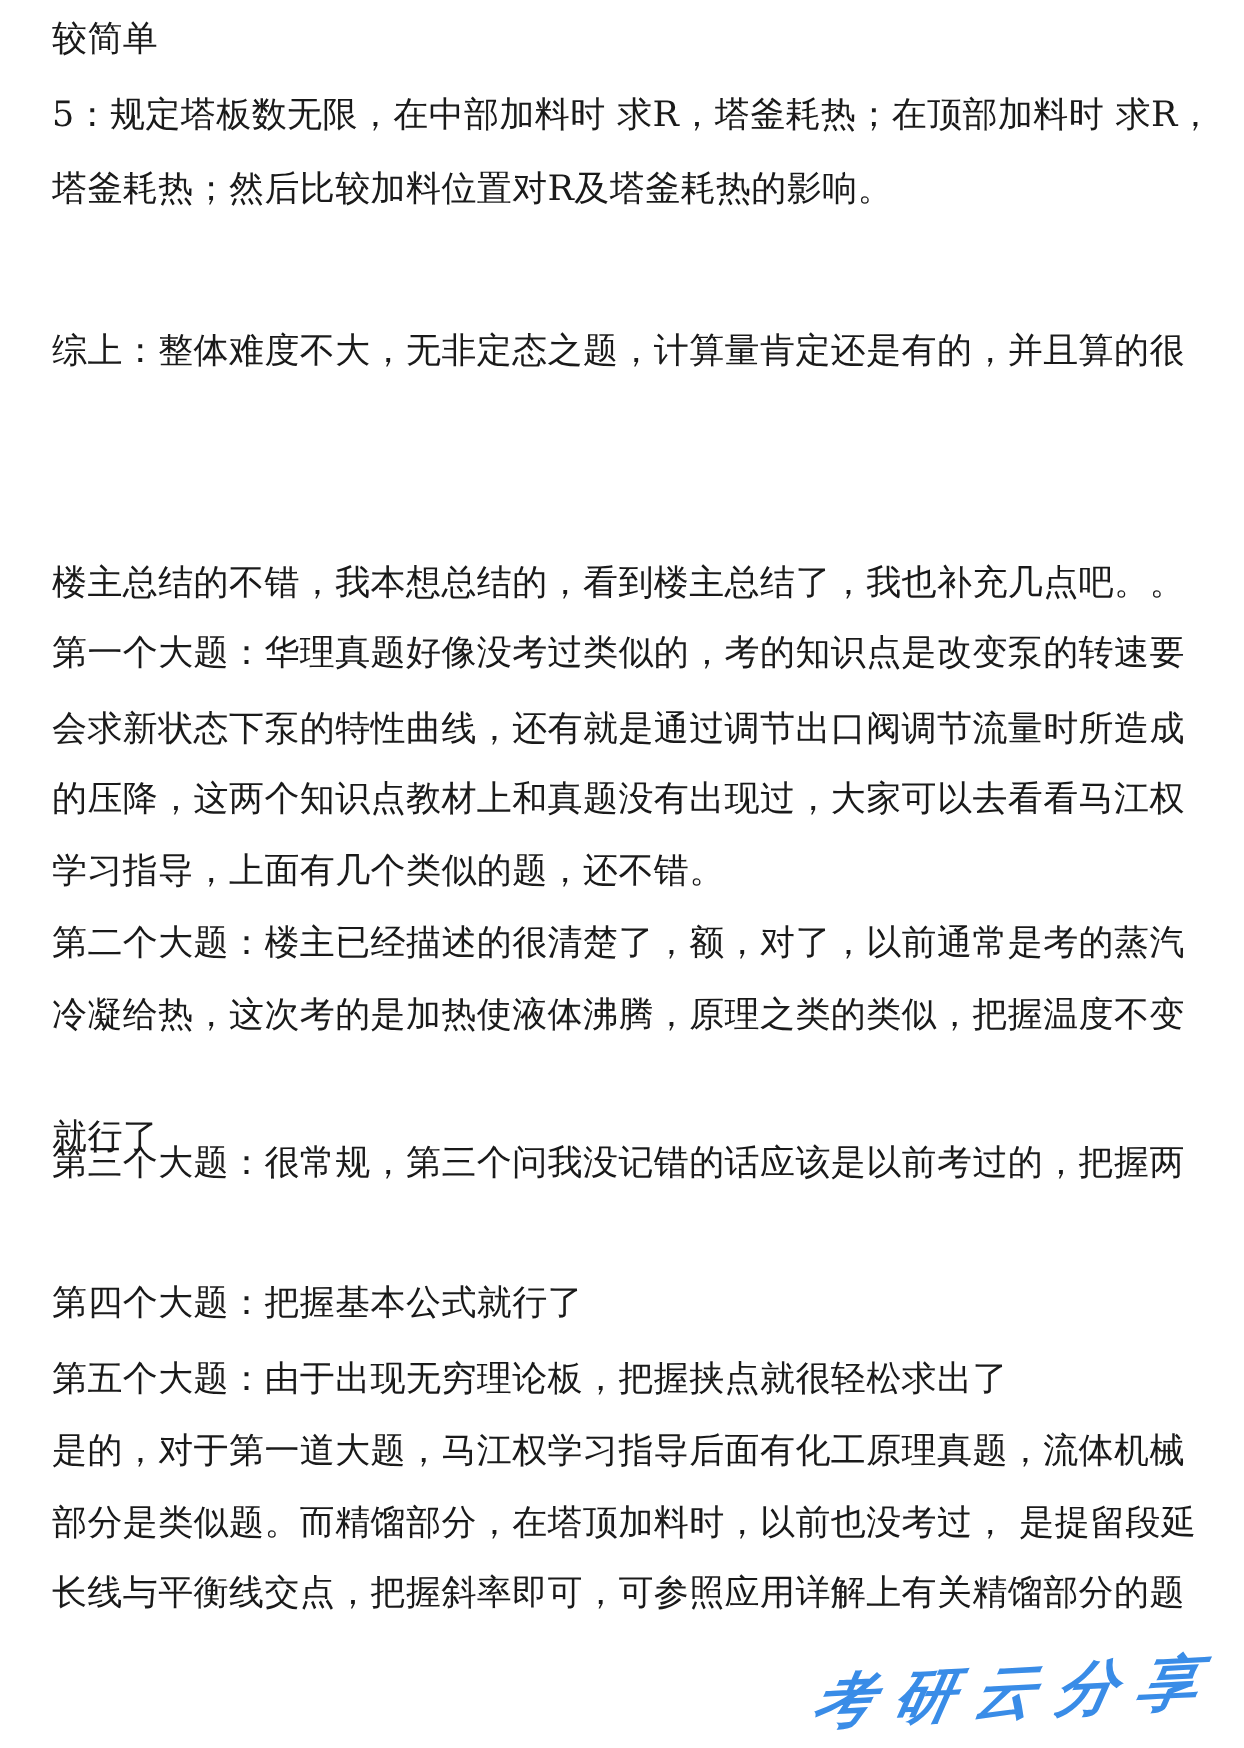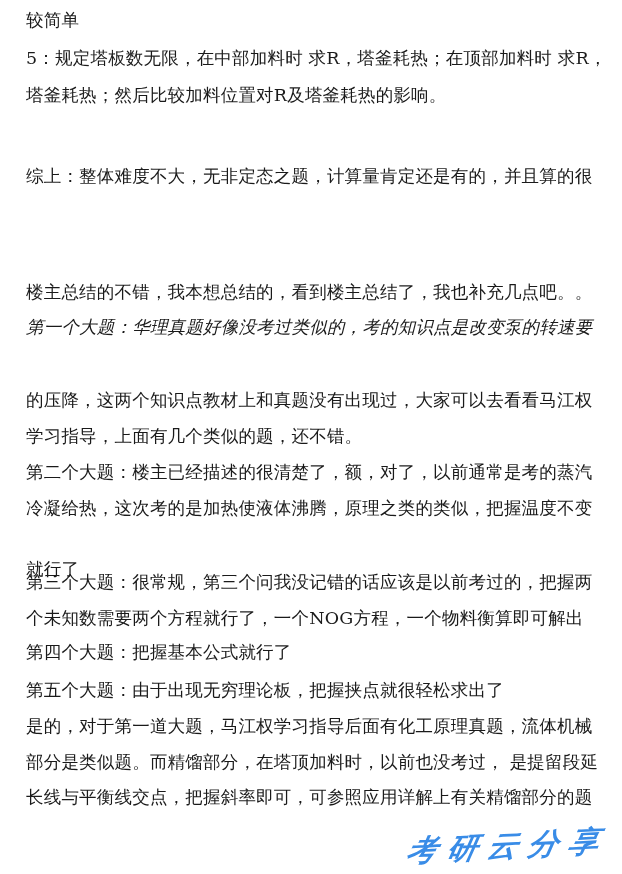--- a/index.html
+++ b/index.html
@@ -48,28 +48,28 @@
   </style>
 </head>
 <body>
 
 <div class="page">
   <div class="line" style="top:9px;">较简单</div>
   <div class="line" style="top:47px;">5：规定塔板数无限，在中部加料时 求R，塔釜耗热；在顶部加料时 求R，</div>
   <div class="line" style="top:84px;">塔釜耗热；然后比较加料位置对R及塔釜耗热的影响。</div>
   <div class="line" style="top:165px;">综上：整体难度不大，无非定态之题，计算量肯定还是有的，并且算的很</div>
   <div class="line" style="top:281px;">楼主总结的不错，我本想总结的，看到楼主总结了，我也补充几点吧。。</div>
-  <div class="line" style="top:316px;font-style:italic;">第一个大题：华理真题好像没考过类似的，考的知识点是改变泵的转速要</div>
+  <div class="line" style="top:316px;">第一个大题：华理真题好像没考过类似的，考的知识点是改变泵的转速要</div>
+  <div class="line" style="top:354px;">会求新状态下泵的特性曲线，还有就是通过调节出口阀调节流量时所造成</div>
   <div class="line" style="top:389px;">的压降，这两个知识点教材上和真题没有出现过，大家可以去看看马江权</div>
   <div class="line" style="top:461px;">第二个大题：楼主已经描述的很清楚了，额，对了，以前通常是考的蒸汽</div>
   <div class="line" style="top:425px;">学习指导，上面有几个类似的题，还不错。</div>
   <div class="line" style="top:497px;">冷凝给热，这次考的是加热使液体沸腾，原理之类的类似，把握温度不变</div>
   <div class="line" style="top:534px;margin-top:24px;">就行了</div>
   <div class="line" style="top:571px;">第三个大题：很常规，第三个问我没记错的话应该是以前考过的，把握两</div>
-  <div class="line" style="top:607px;">个未知数需要两个方程就行了，一个NOG方程，一个物料衡算即可解出</div>
   <div class="line" style="top:641px;">第四个大题：把握基本公式就行了</div>
   <div class="line" style="top:679px;">第五个大题：由于出现无穷理论板，把握挟点就很轻松求出了</div>
   <div class="line" style="top:715px;">是的，对于第一道大题，马江权学习指导后面有化工原理真题，流体机械</div>
   <div class="line" style="top:751px;">部分是类似题。而精馏部分，在塔顶加料时，以前也没考过， 是提留段延</div>
   <div class="line" style="top:786px;">长线与平衡线交点，把握斜率即可，可参照应用详解上有关精馏部分的题</div>
 
   <div class="watermark">考研云分享</div>
 </div>
 
 </body></html>

